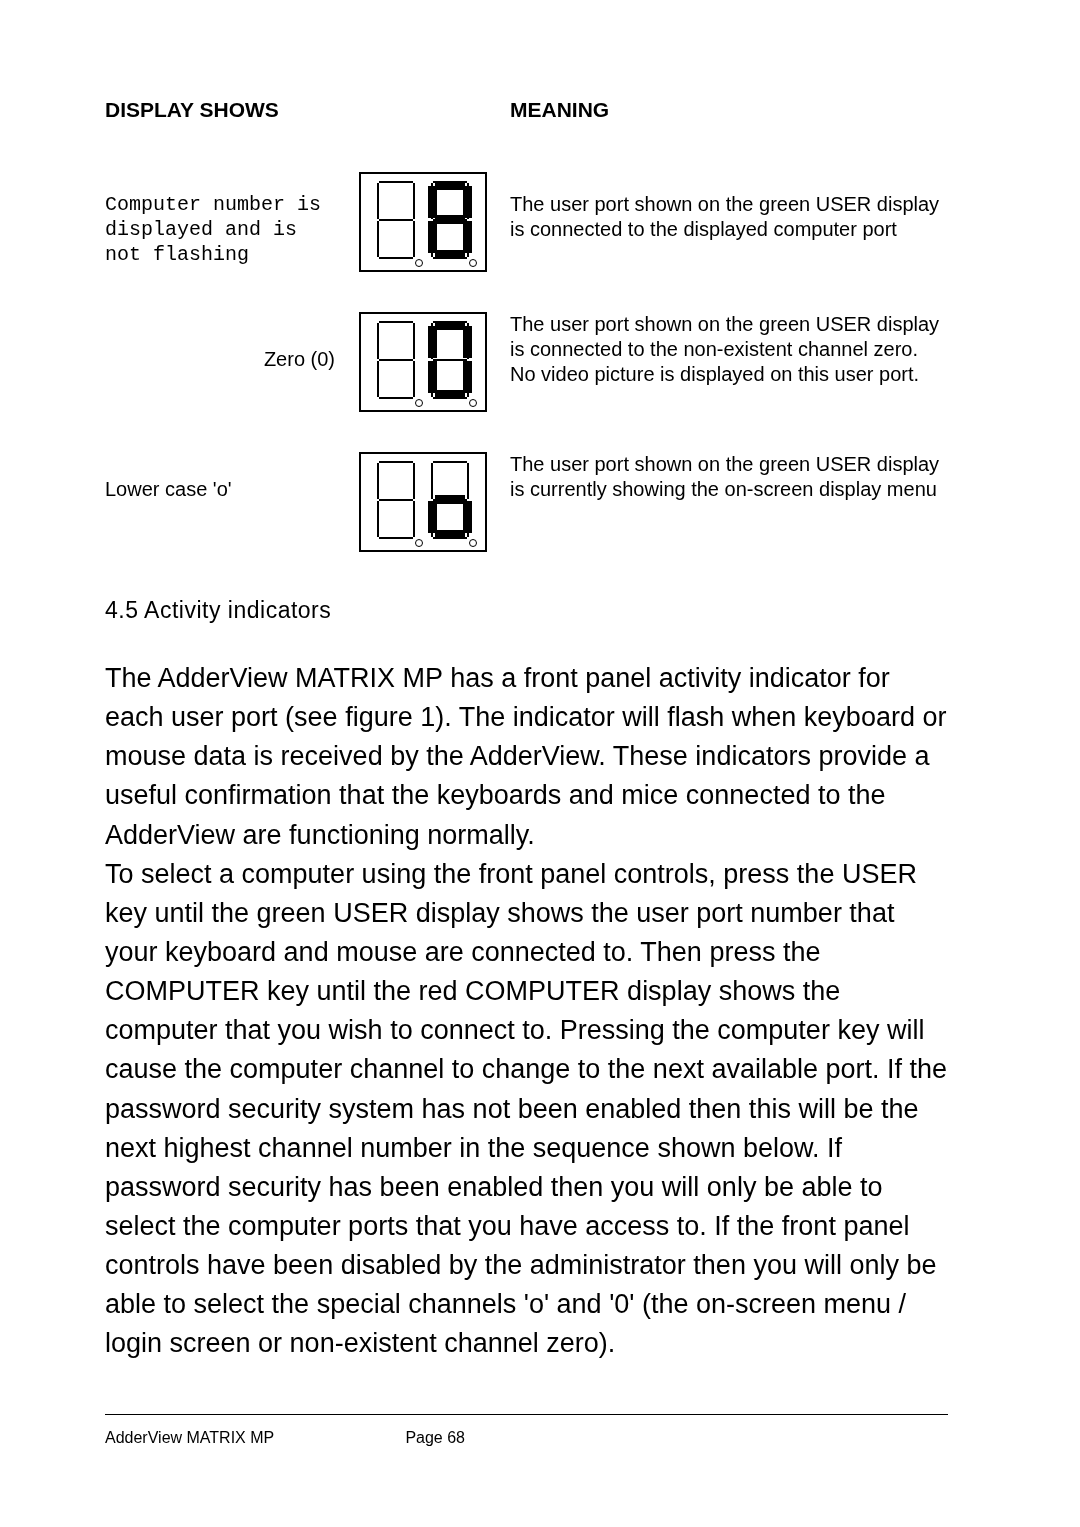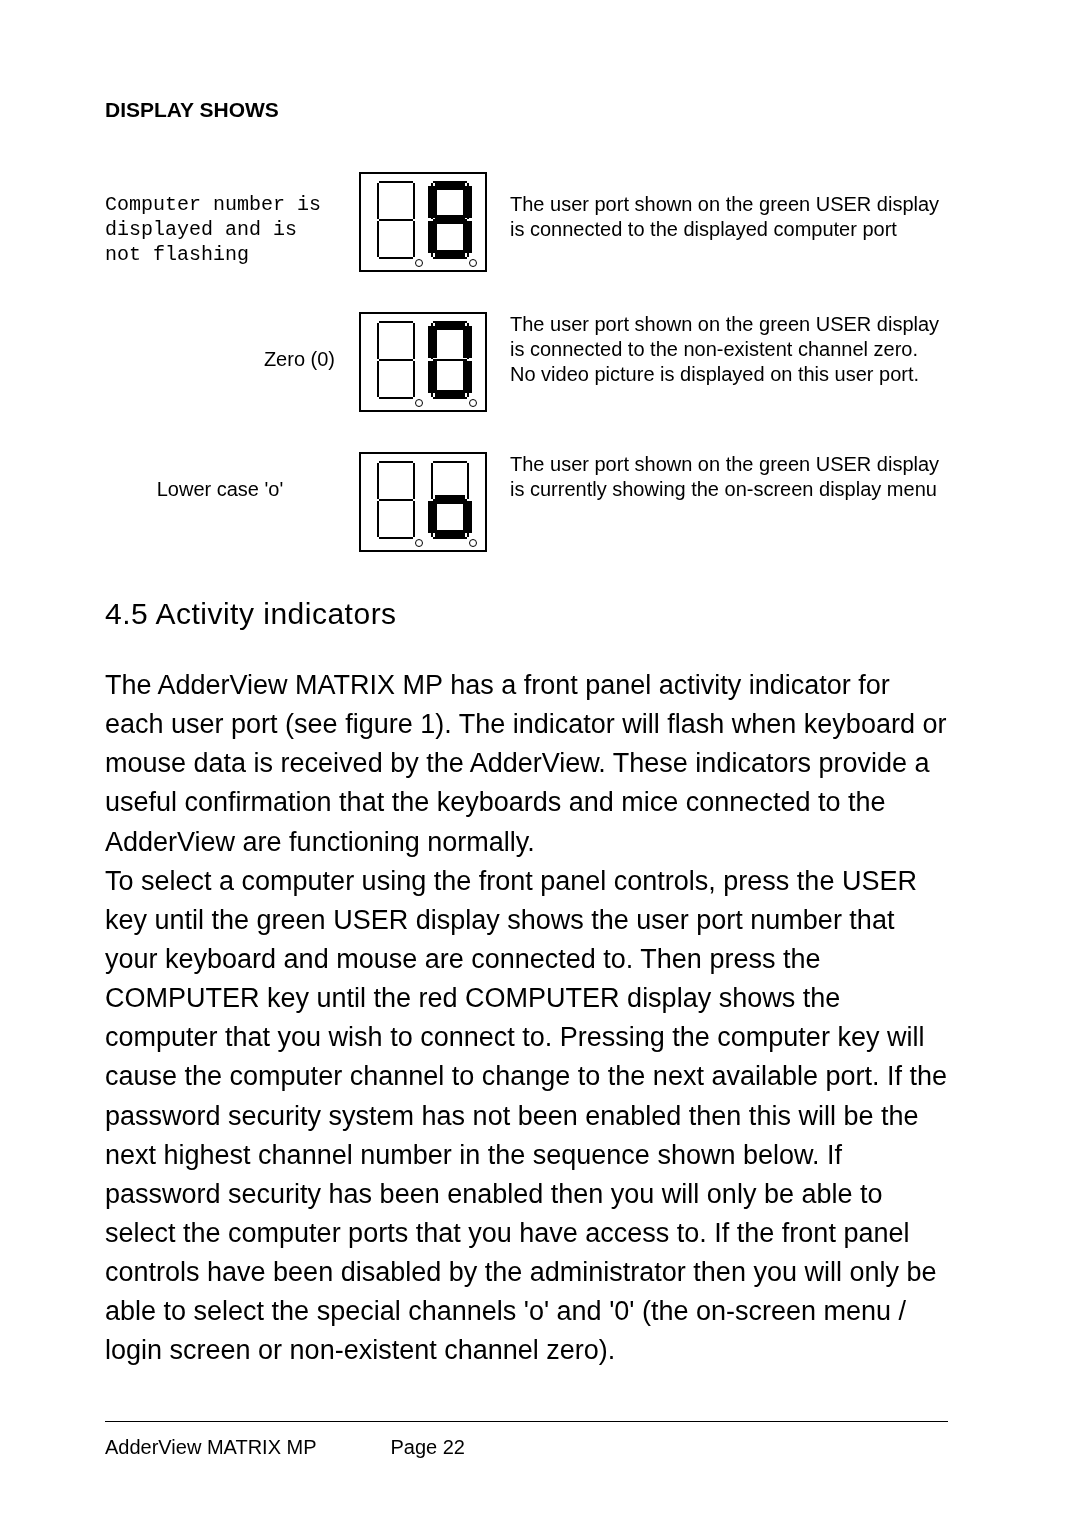--- a/index.html
+++ b/index.html
@@ -43,21 +43,21 @@
     margin-bottom: 40px;
     font-size: 20px;
     line-height: 1.25;
   }
   .col-left .desc {
     font-weight: normal;
   }
   .row-align-top .col-left { padding-top: 20px; font-family: Liberation Mono, monospace; }
   .row-align-mid .col-left { padding-top: 35px; text-align: right; }
   .row-align-top .col-right { padding-top: 20px; }
-  .row-align-mid2 .col-left { padding-top: 25px; text-align: center; }
+  .row-align-mid2 .col-left { padding-top: 25px; }
 
   .seg-box {
     border: 2px solid #000;
     width: 128px;
     height: 100px;
     display: flex;
     justify-content: center;
     align-items: center;
     gap: 4px;
     padding: 4px 3px 2px 3px;
@@ -97,51 +97,52 @@
     width: 6px;
     height: 6px;
     border: 1px solid #000;
     border-radius: 50%;
     bottom: 0px;
     right: -2px;
     background: #fff;
   }
 
   .section-title {
-    font-size: 30px;
+    font-size: 23px;
     letter-spacing: 0.5px;
     margin-top: 45px;
     margin-bottom: 35px;
   }
   .body-text {
     font-size: 27px;
     line-height: 1.45;
   }
   .footer-rule {
     border: none;
     border-top: 1.5px solid #000;
     margin-top: 50px;
     margin-bottom: 14px;
   }
   .footer {
     display: flex;
-    font-size: 20px;
+    font-size: 16px;
   }
   .footer .f1 { width: 240px; }
   .footer .f2 { flex: 1; text-align: left; padding-left: 40px;}
   .footer .f3 { width: 120px; text-align: right; }
 </style>
 </head>
 <body>
 
 <div class="page">
 
   <div class="table-header">
     <div class="col-left">DISPLAY SHOWS</div>
     <div class="col-mid"></div>
+    <div class="col-right">MEANING</div>
   </div>
 
   <div class="table-row row-align-top">
     <div class="col-left"><span class="desc">Computer number is displayed and is not flashing</span></div>
     <div class="col-mid">
       <div class="seg-box">
         <div class="digit outline">
           <div class="seg h a"></div>
             <div class="seg h g"></div>
             <div class="seg h d"></div>
@@ -254,16 +255,16 @@
   </div>
 
   <div class="section-title">4.5 Activity indicators</div>
   <div class="body-text">The AdderView MATRIX MP has a front panel activity indicator for each user port (see figure 1). The indicator will flash when keyboard or mouse data is received by the AdderView. These indicators provide a useful confirmation that the keyboards and mice connected to the AdderView are functioning normally.</div>
 
   <div class="body-text">To select a computer using the front panel controls, press the USER key until the green USER display shows the user port number that your keyboard and mouse are connected to. Then press the COMPUTER key until the red COMPUTER display shows the computer that you wish to connect to. Pressing the computer key will cause the computer channel to change to the next available port. If the password security system has not been enabled then this will be the next highest channel number in the sequence shown below. If password security has been enabled then you will only be able to select the computer ports that you have access to. If the front panel controls have been disabled by the administrator then you will only be able to select the special channels 'o' and '0' (the on-screen menu / login screen or non-existent channel zero).</div>
 
   <hr class="footer-rule">
   <div class="footer">
     <div class="f1">AdderView MATRIX MP</div>
-    <div class="f3">Page 22</div>
+    <div class="f3">Page 68</div>
   </div>
 
 </div>
 
 </body></html>

